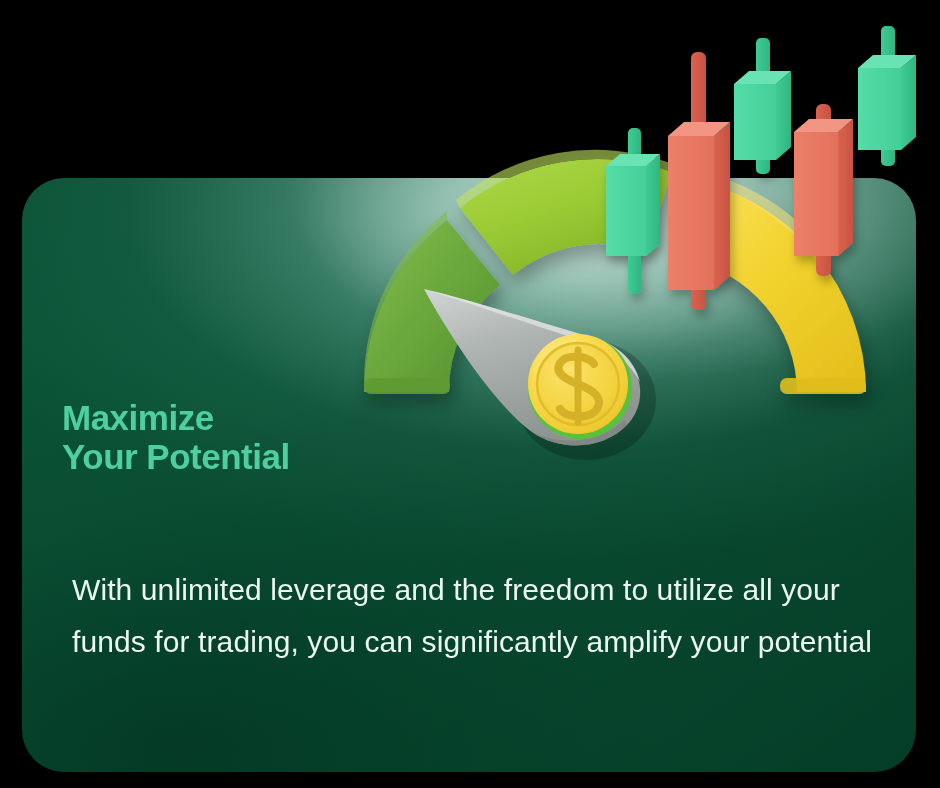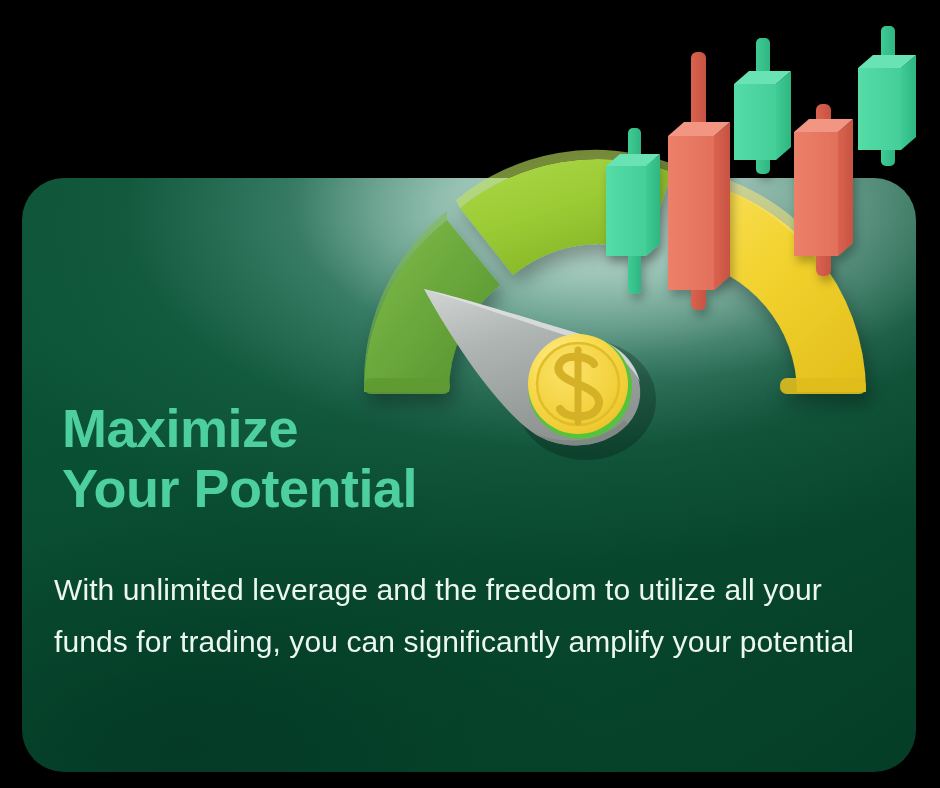--- a/index.html
+++ b/index.html
@@ -42,30 +42,30 @@
       radial-gradient(70% 55% at 70% 2%, rgba(225,240,234,.55) 0%, rgba(225,240,234,0) 58%);
     pointer-events:none;
   }
 
   
   #headline {
     position:absolute;
     left:62px; top:398px;
     width:540px;
     color:#4ECFA0;
-    font-size:54px;
+    font-size:35px;
     font-weight:bold;
     line-height:1.12;
     letter-spacing:-.5px;
     z-index:30;
     white-space:pre-line;
   }
   #body-copy {
     position:absolute;
-    left:54px; top:564px;
+    left:72px; top:564px;
     width:846px;
     color:#EDF7F1;
     font-size:30px;
     font-weight:400;
     line-height:1.72;
     letter-spacing:.1px;
     z-index:30;
     white-space:pre-line;
   }
 

